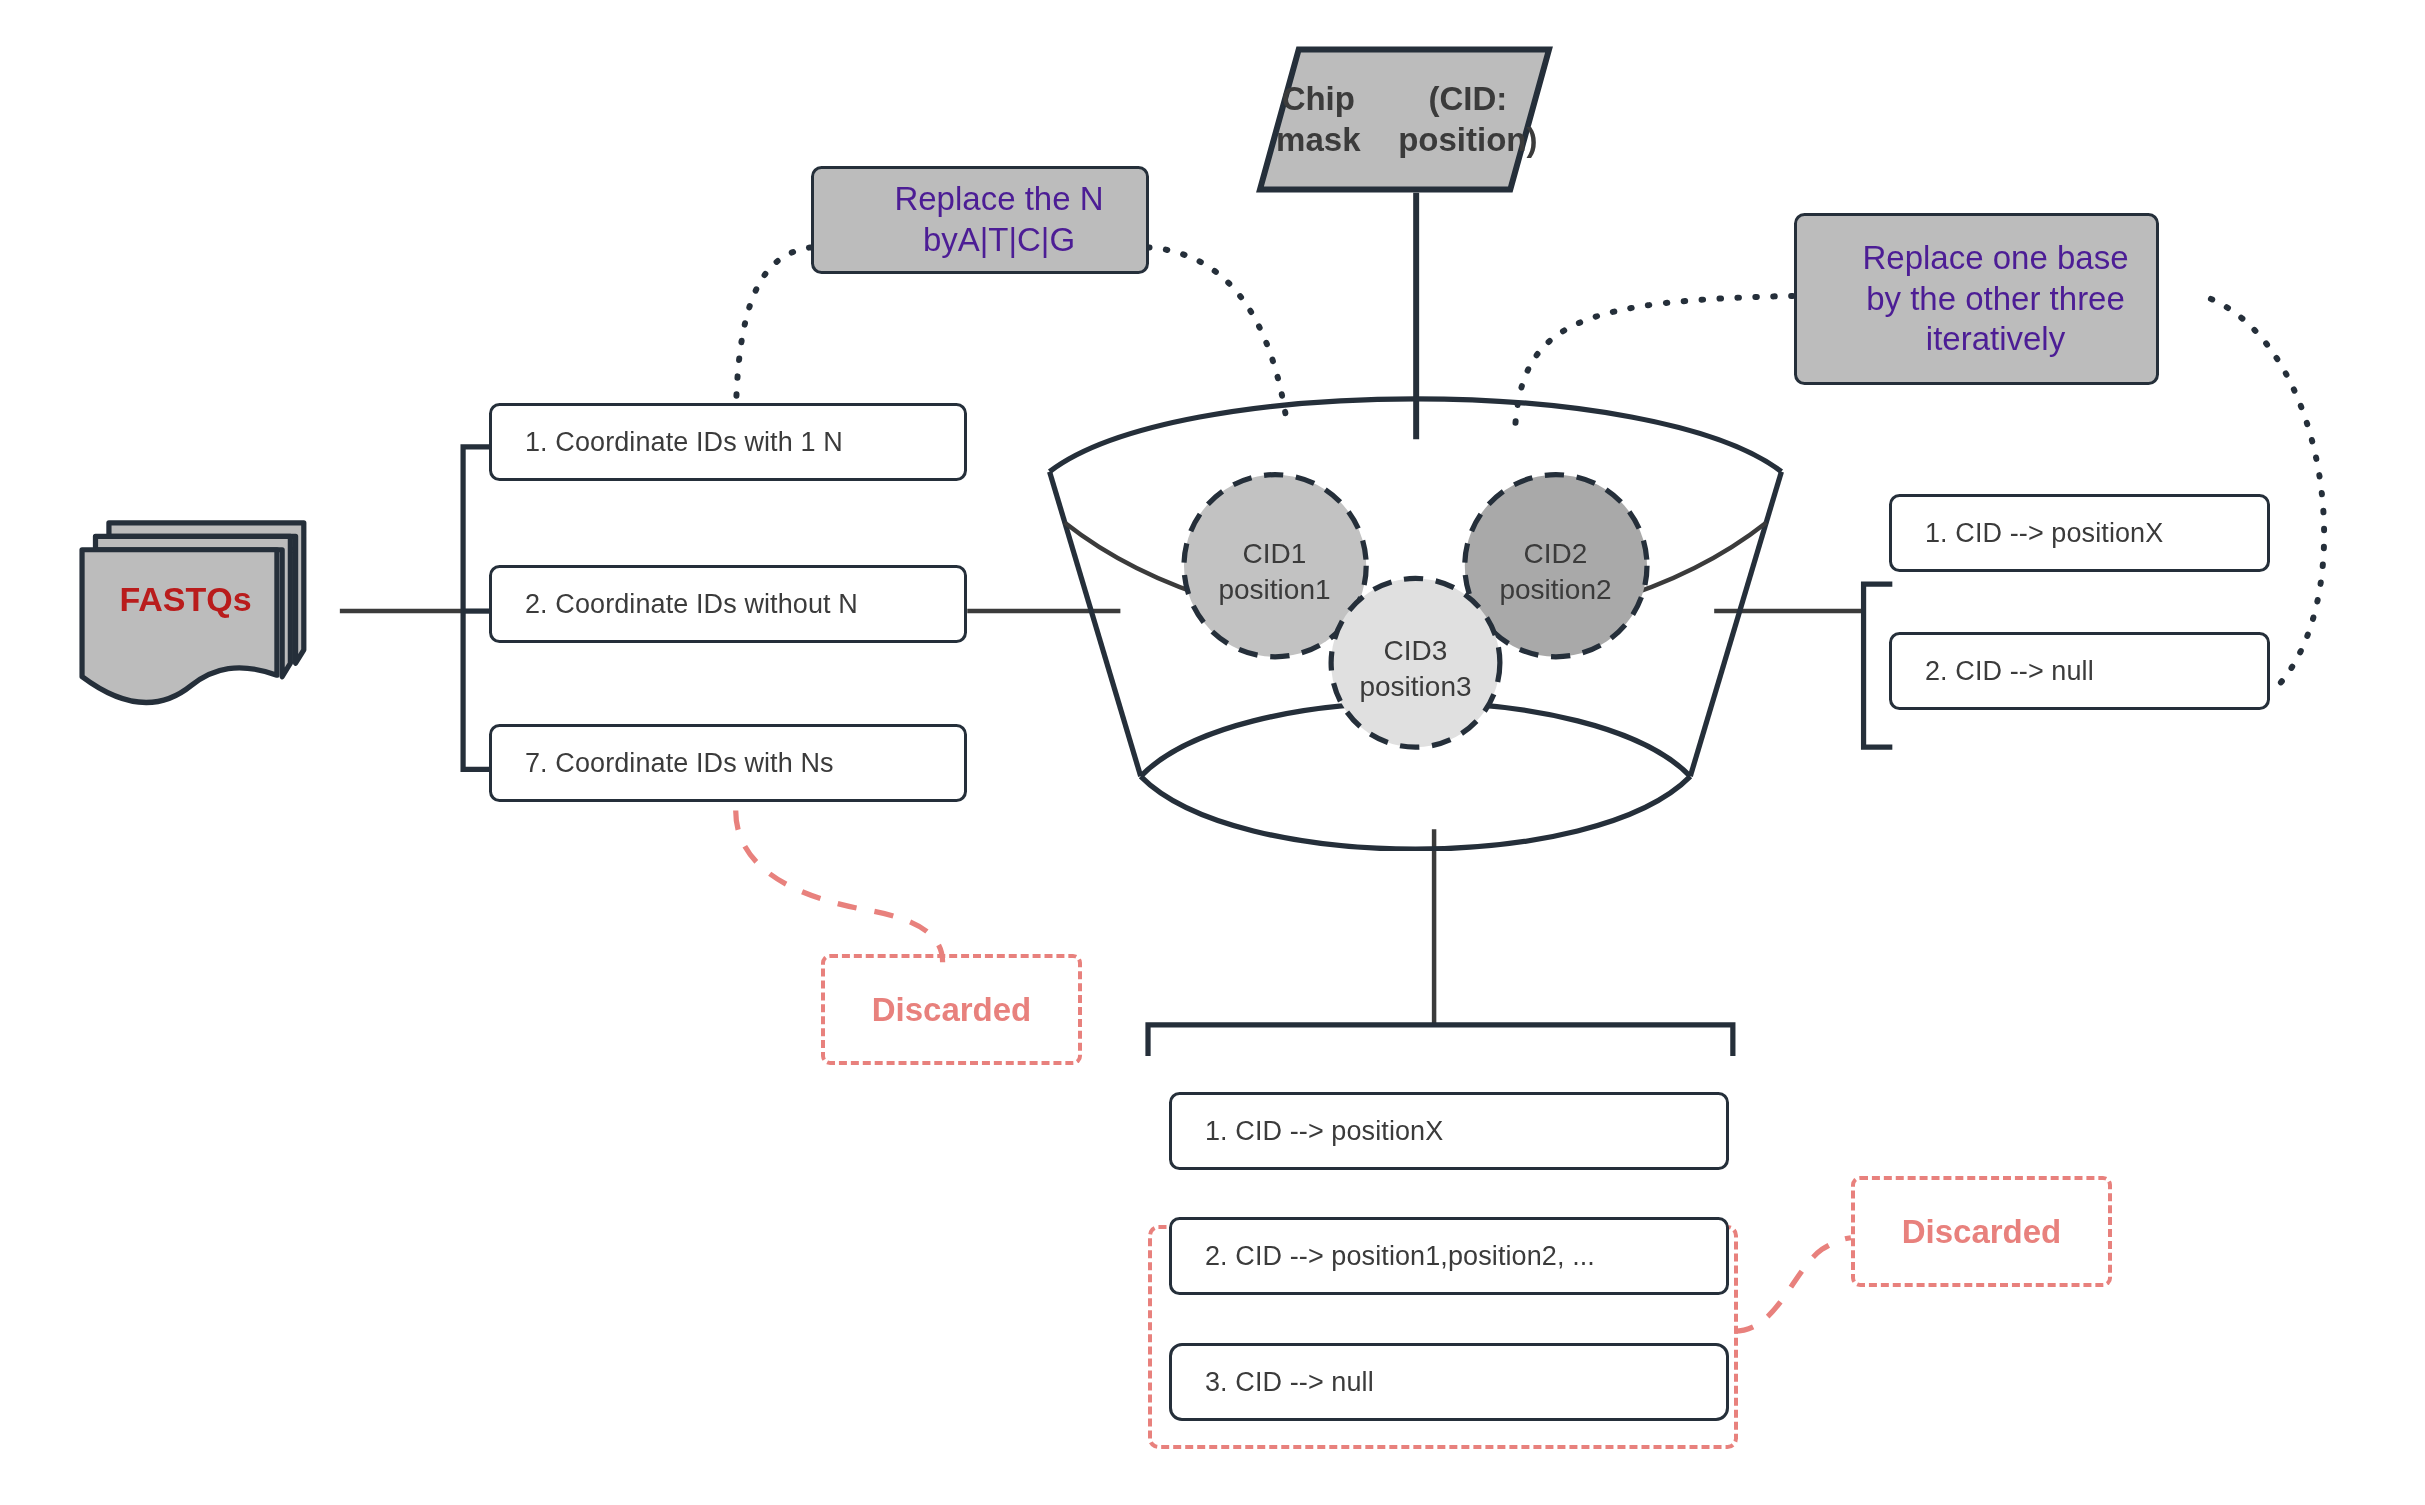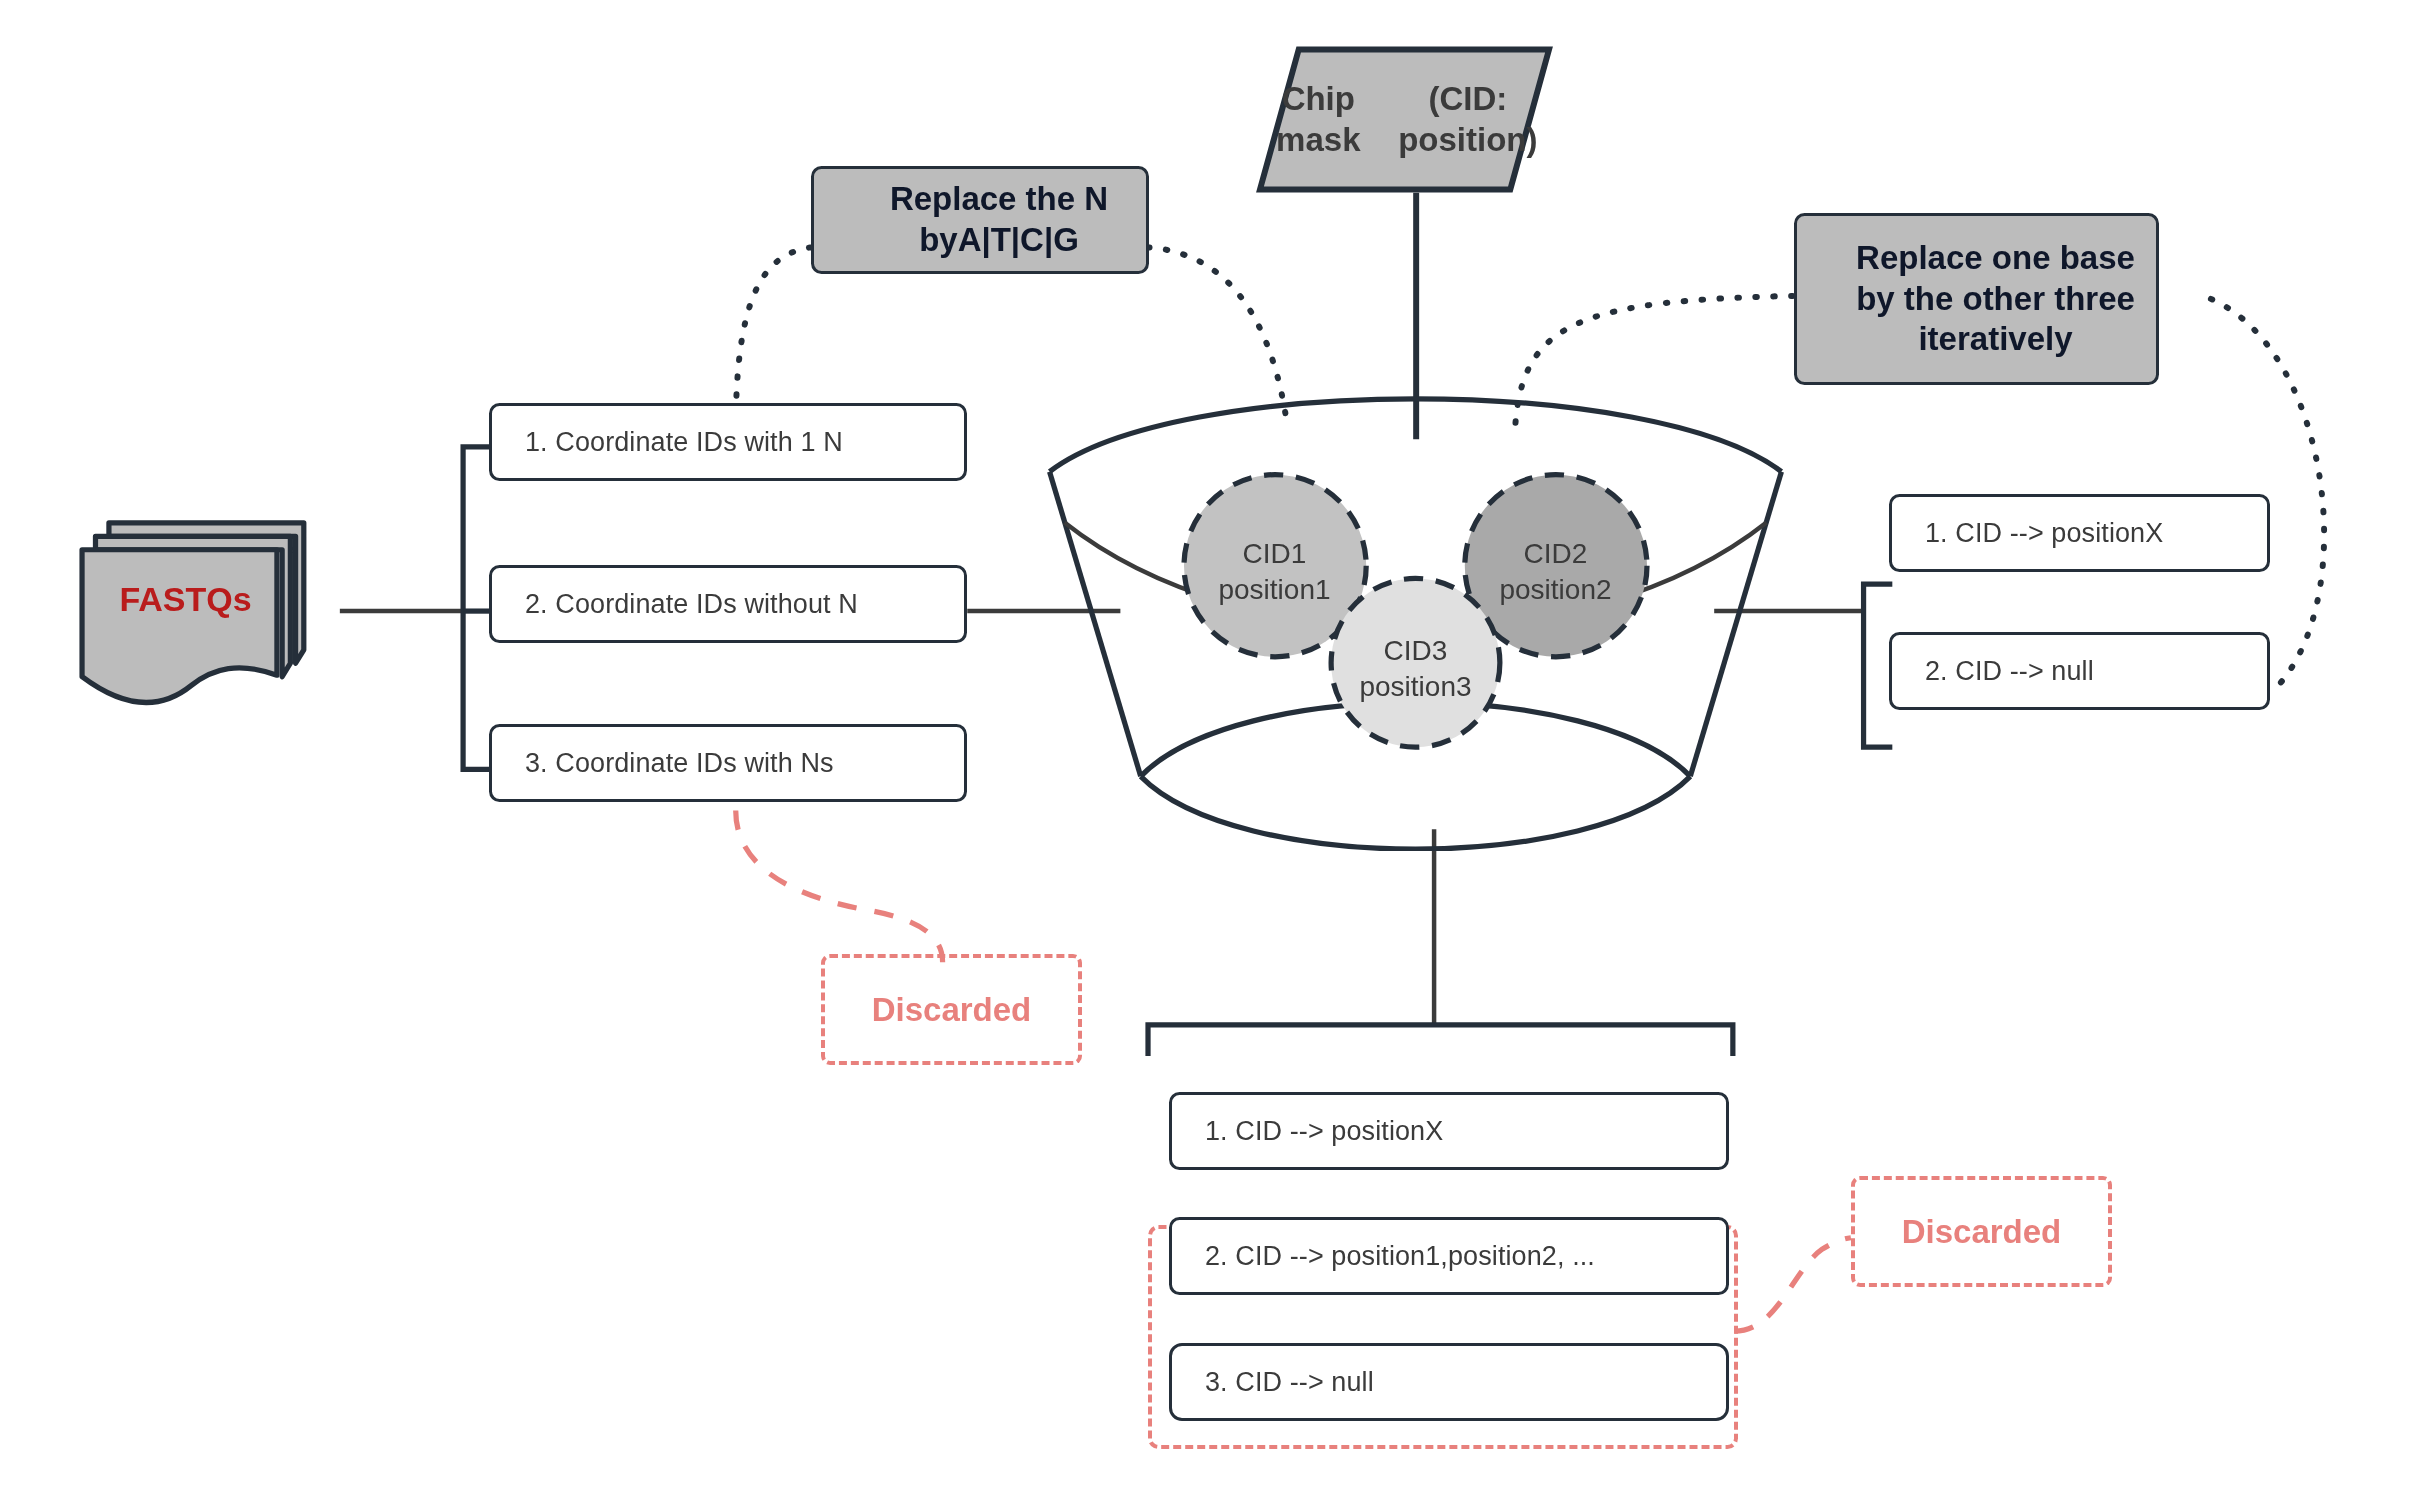--- a/index.html
+++ b/index.html
@@ -42,23 +42,23 @@
     padding-left: 33px;
     font-size: 27px;
     font-weight: 400;
     letter-spacing: 0.1px;
   }
   .node.shaded {
     background: #bcbcbc;
     justify-content: center;
     text-align: center;
     font-size: 33px;
-    font-weight: 700;
+    font-weight: 400;
     line-height: 1.24;
-    color: #0f172a;
+    color: #4c1d95;
     padding-left: 38px;
   }
 
   
   .fastq-wrap {
     position: absolute;
     left: 55px;
     top: 493px;
     width: 299px;
     height: 224px;
@@ -219,21 +219,21 @@
     </div>
   </div>
 
   <div class="node plain" style="left:489px; top:403px; width:478px; height:78px;">
     <span>1. Coordinate IDs with 1 N</span>
   </div>
   <div class="node plain" style="left:489px; top:565px; width:478px; height:78px;">
     <span>2. Coordinate IDs without N</span>
   </div>
   <div class="node plain" style="left:489px; top:724px; width:478px; height:78px;">
-    <span>3. Coordinate IDs with Ns</span>
+    <span>7. Coordinate IDs with Ns</span>
   </div>
 
   <div class="funnel">
     <svg width="747" height="463" viewBox="0 0 1000 620" xmlns="http://www.w3.org/2000/svg">
 
       <path d="M 10 112 C 180 -18 820 -18 990 112" fill="none" stroke="#252f3a" stroke-width="7"></path>
       <path d="M 10 112 L 132 520" fill="none" stroke="#252f3a" stroke-width="7"></path>
       <path d="M 990 112 L 868 520" fill="none" stroke="#252f3a" stroke-width="7"></path>
       <path d="M 132 520 C 260 650 740 650 868 520" fill="none" stroke="#252f3a" stroke-width="7"></path>
       <path d="M 132 520 C 260 388 740 388 868 520" fill="none" stroke="#252f3a" stroke-width="7"></path>

